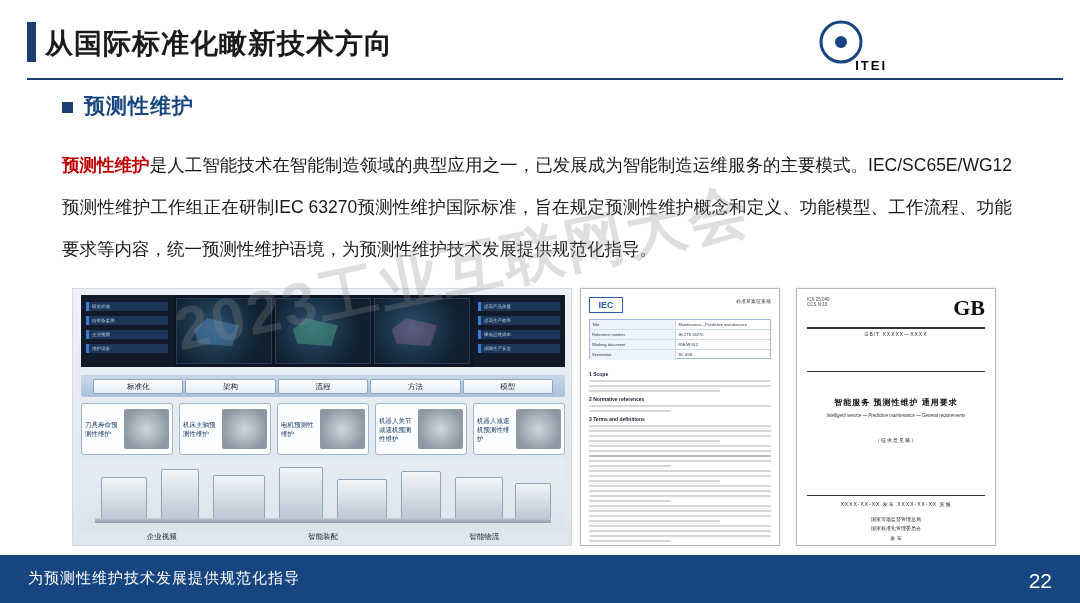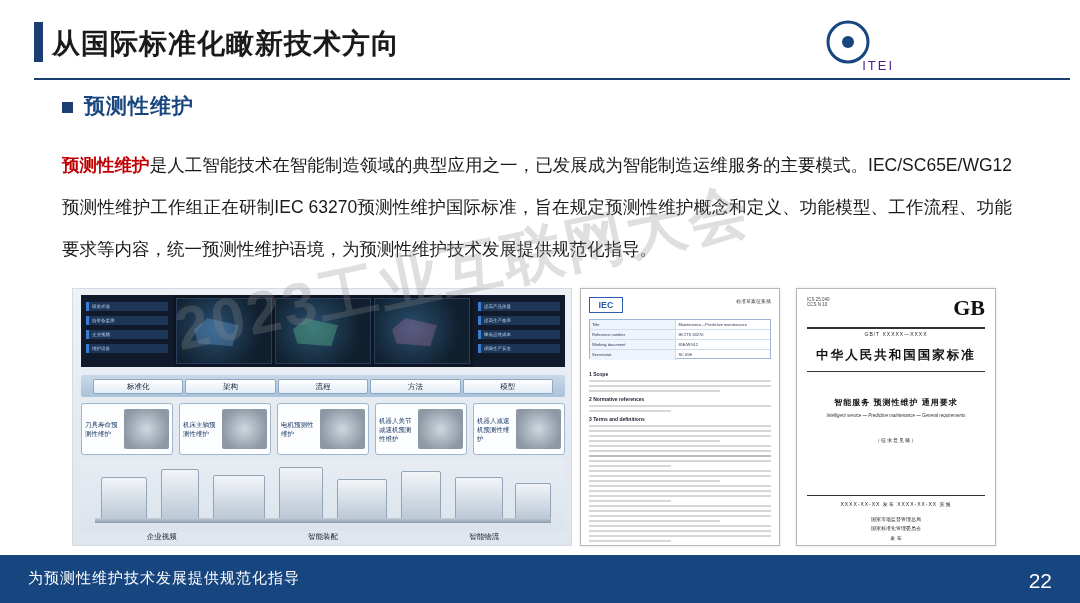--- a/index.html
+++ b/index.html
@@ -9,21 +9,21 @@
     background: #ffffff;
     overflow: hidden;
     position: relative;
   }
   .slide {
     position: absolute; inset: 0;
     background: #ffffff;
   }
   
   .header {
-    position: absolute; left: 12px; top: 0; width: 912px; height: 82px;
+    position: absolute; left: 5px; top: 0; width: 912px; height: 82px;
     background: #ffffff;
   }
   .header-bar {
     position: absolute; left: 22px; top: 22px; width: 9px; height: 40px;
     background: #1b3f73;
   }
   .header-title {
     position: absolute; left: 40px; top: 25px;
     font-size: 28px; font-weight: bold; color: #1a1a1a;
     letter-spacing: 1px;
@@ -32,21 +32,21 @@
   .header-underline {
     position: absolute; left: 22px; top: 78px; width: 1036px; height: 2px;
     background: #1b3f73;
   }
   .logo {
     position: absolute; right: 28px; top: 20px;
     width: 96px; height: 52px;
   }
   .logo-text {
     position: absolute; right: 30px; top: 58px;
-    font-size: 13px; font-weight: normal; color: #4c1d95;
+    font-size: 13px; font-weight: bold; color: #000000;
     letter-spacing: 2px;
   }
   
   .section {
     position: absolute; left: 62px; top: 92px;
     display: flex; align-items: center;
   }
   .section-bullet {
     width: 11px; height: 11px; background: #1b3f73;
     margin-right: 11px; margin-top: 2px;
@@ -405,21 +405,20 @@
           <div class="ln short"></div>
       </div>
     </div>
 
     <div class="doc doc-gb">
       <div class="gb-code" style="white-space:pre">ICS 25.040
 CCS N 10</div>
       <div class="gb-logo">GB</div>
       <div class="gb-line" style="top:38px;height:2px;"></div>
       <div class="gb-sub" style="top:42px;">GB/T XXXXX—XXXX</div>
-      <div class="gb-title" style="top:58px;">中华人民共和国国家标准</div>
       <div class="gb-line" style="top:82px;"></div>
       <div class="gb-main" style="top:108px;">智能服务  预测性维护  通用要求</div>
       <div class="gb-en" style="top:124px;">Intelligent service — Predictive maintenance — General requirements</div>
       <div class="gb-sub" style="top:148px;">（征求意见稿）</div>
       <div class="gb-line" style="top:206px;"></div>
       <div class="gb-sub" style="top:212px;">XXXX-XX-XX 发布        XXXX-XX-XX 实施</div>
       <div class="gb-foot" style="top:226px;">国家市场监督管理总局</div>
       <div class="gb-foot" style="top:235px;">国家标准化管理委员会</div>
       <div class="gb-foot" style="top:245px;">发 布</div>
     </div>

